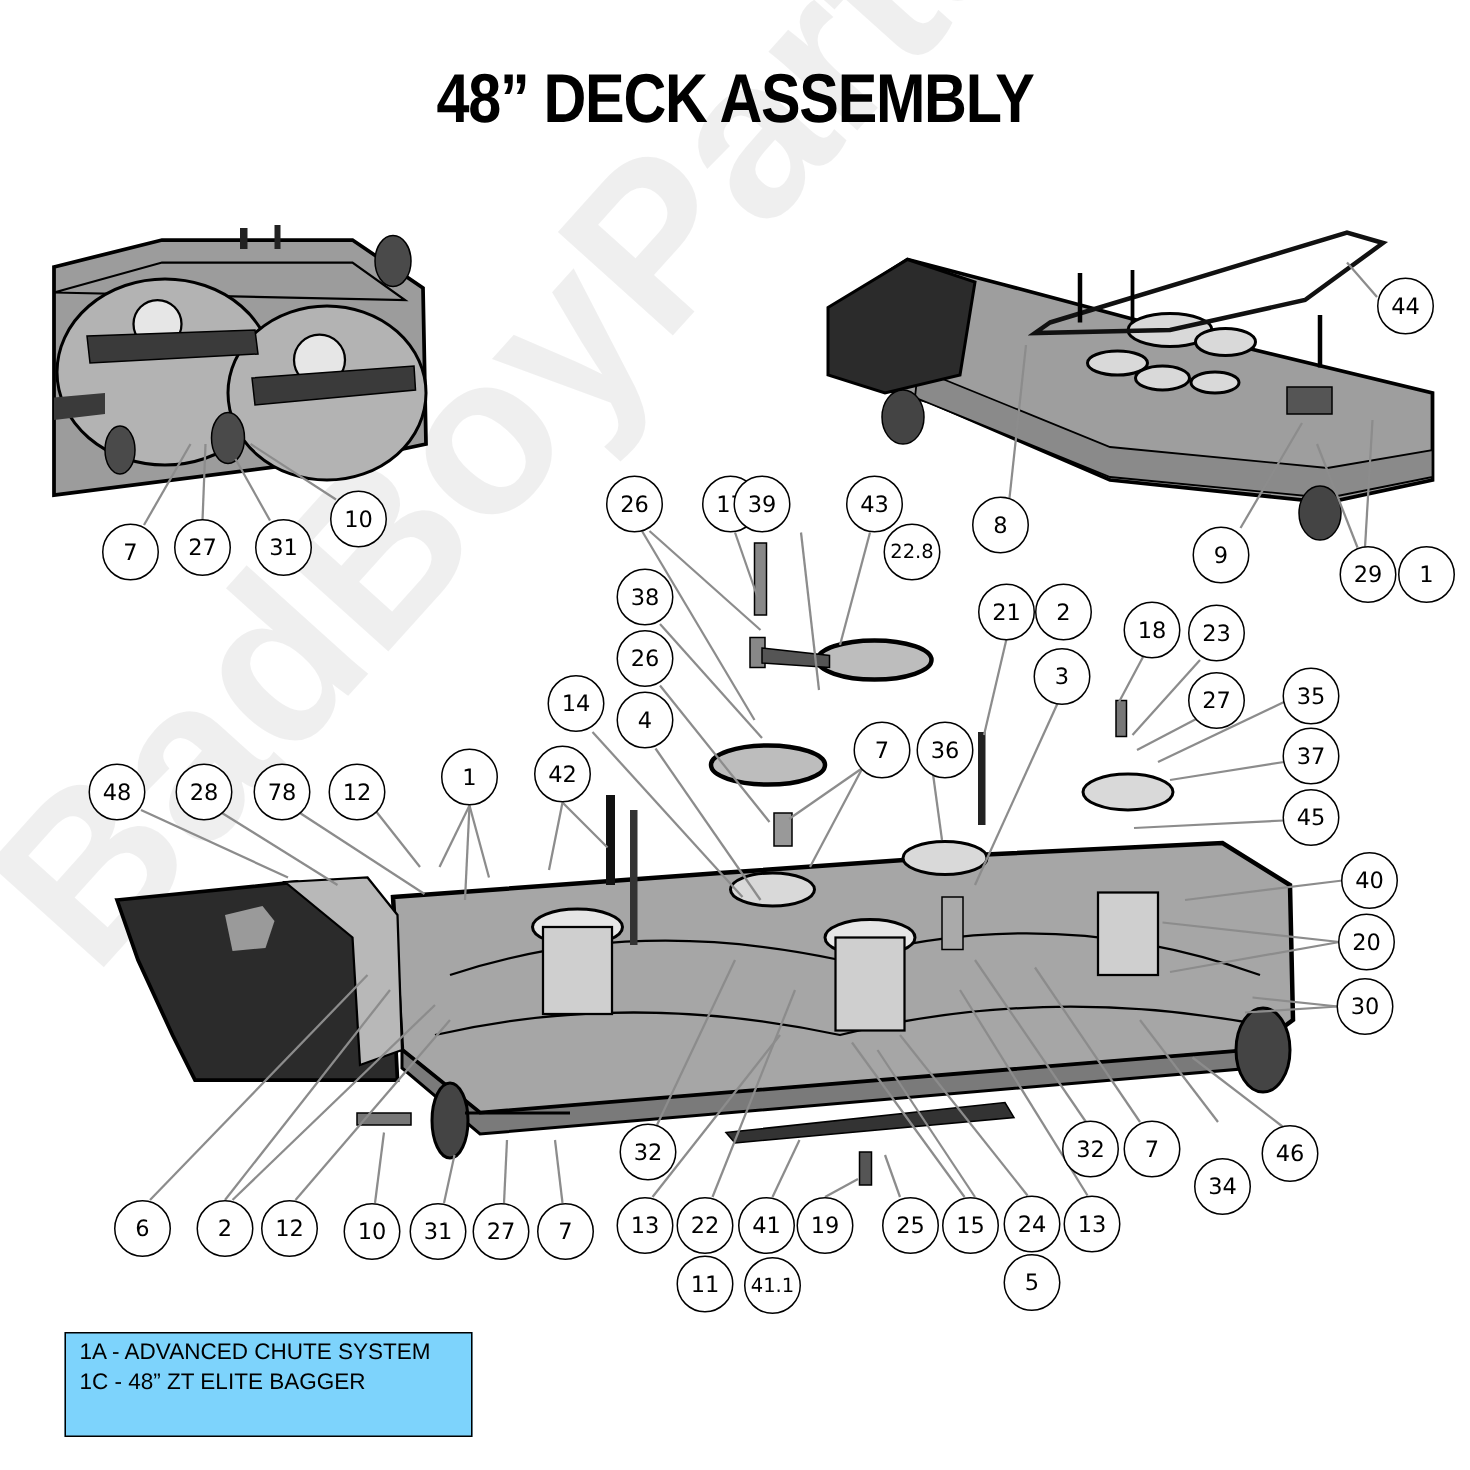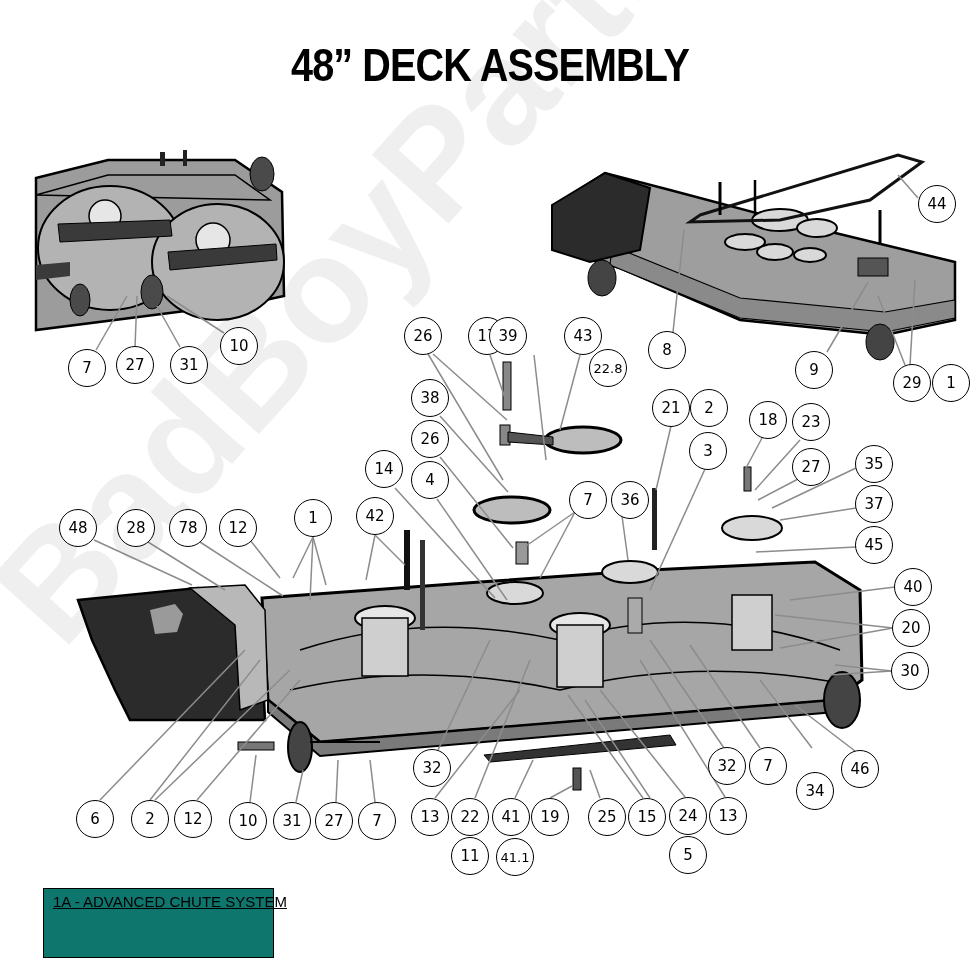--- a/index.html
+++ b/index.html
@@ -1,21 +1,21 @@
 <!DOCTYPE html>
 <html><head>
 <meta charset="utf-8">
 <style>
   html, body { margin:0; padding:0; background:#ffffff; }
   body { width:980px; height:980px; position:relative; overflow:hidden; font-family:"Liberation Sans", sans-serif; }
   .title { position:absolute; left:0; top:38px; width:980px; text-align:center; font-family:"Liberation Sans", sans-serif; font-weight:bold; font-size:46px; letter-spacing:-1px; color:#000; transform:scaleX(0.86); transform-origin:center; }
   svg.art { position:absolute; left:0; top:0; }
   .callout { position:absolute; width:36px; height:36px; margin-left:-19px; margin-top:-19px; border:1.5px solid #000; border-radius:50%; background:#fff; display:flex; align-items:center; justify-content:center; font-family:"DejaVu Sans", sans-serif; font-size:15px; color:#000; box-sizing:content-box; }
   .callout.small { font-size:13px; }
-  .legend { position:absolute; left:43px; top:888px; width:231px; height:70px; border:1.3px solid #000; background:#0f766e; padding:3px 0 0 9px; box-sizing:border-box;text-decoration:underline; }
+  .legend { position:absolute; left:43px; top:888px; width:272px; height:70px; border:1.3px solid #000; background:#7dd3fc; padding:3px 0 0 9px; box-sizing:border-box; }
   .legend div { font-family:"Liberation Sans", sans-serif; font-size:15px; line-height:20px; color:#000; white-space:nowrap; }
   .wm { position:absolute; left:-40px; top:560px; font-family:"Liberation Sans", sans-serif; font-weight:bold; font-size:150px; color:#000; opacity:0.06; transform:rotate(-48deg); transform-origin:left top; white-space:nowrap; pointer-events:none; }
 </style>
 </head>
 <body>
 
 <div class="wm">BadBoyParts.com</div>
 
 <div class="title">48” DECK ASSEMBLY</div>
 
@@ -226,13 +226,14 @@
     <div class="callout" style="left: 647px; top: 817px;">15</div>
     <div class="callout" style="left: 688px; top: 816px; text-align: right;">24</div>
     <div class="callout" style="left: 728px; top: 816px;">13</div>
     <div class="callout" style="left: 470px; top: 856px;">11</div>
     <div class="callout small" style="left: 515px; top: 857px;">41.1</div>
     <div class="callout" style="left: 688px; top: 855px;">5</div>
   </div>
 
 <div class="legend">
   <div>1A - ADVANCED CHUTE SYSTEM</div>
+  <div>1C - 48” ZT ELITE BAGGER</div>
 </div>
 
 </body></html>

